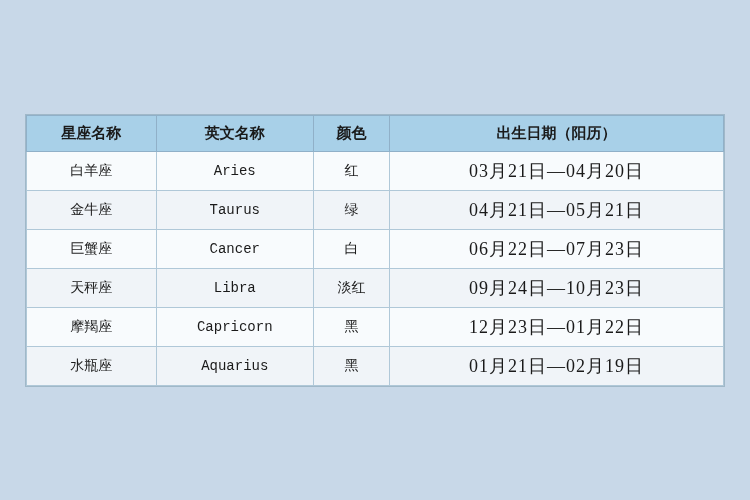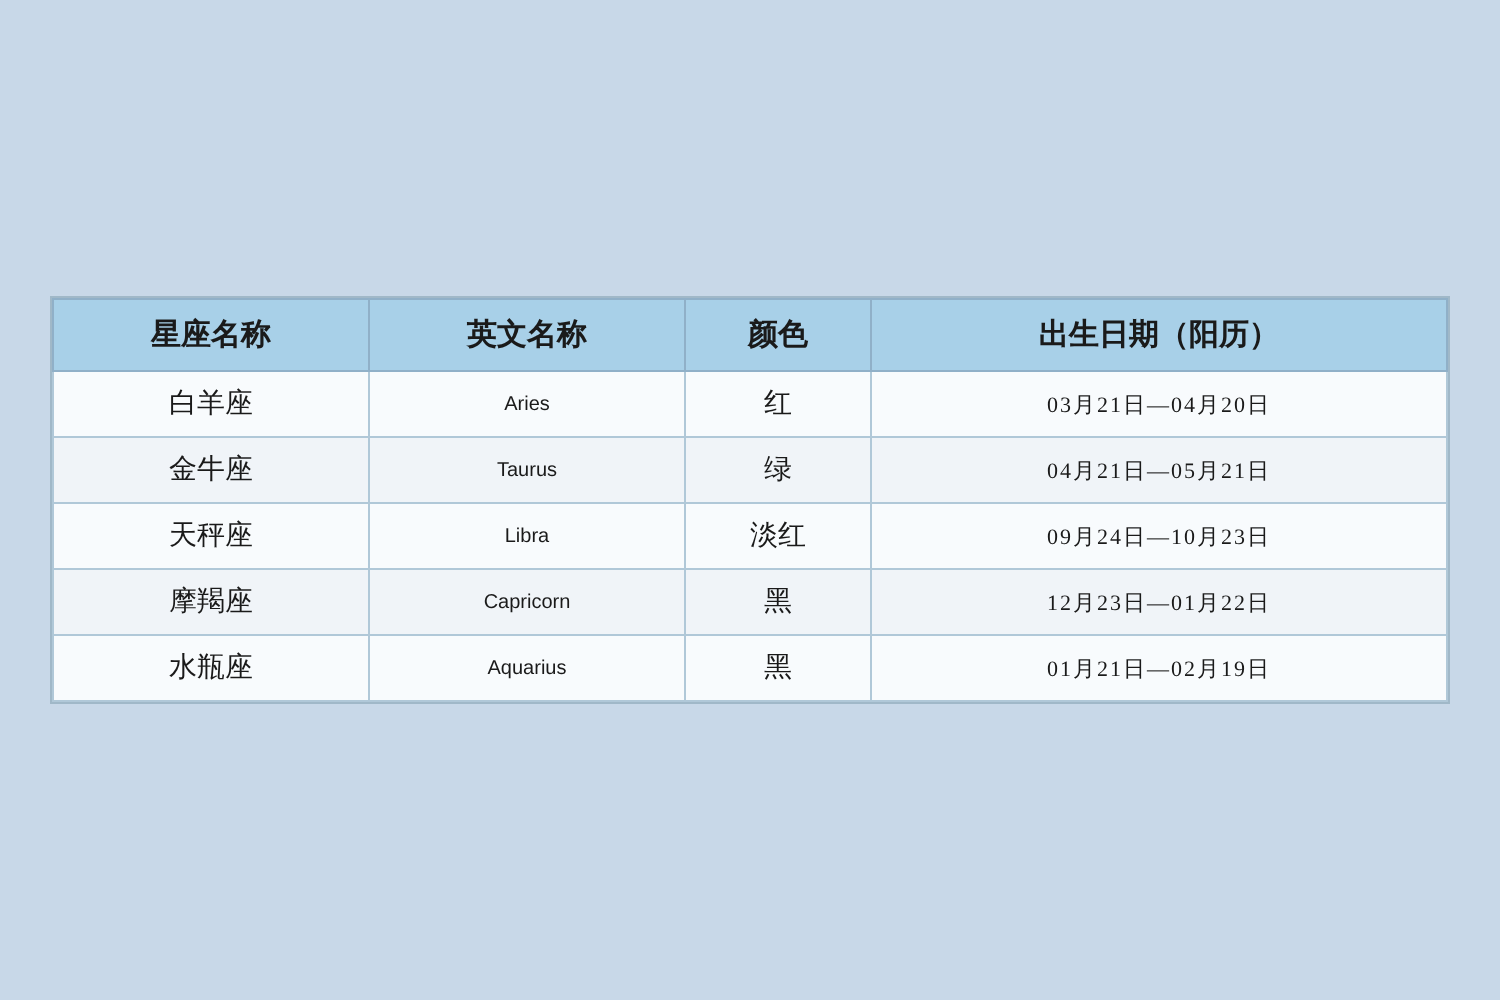--- a/index.html
+++ b/index.html
@@ -52,26 +52,26 @@
 
     tbody td {
       border: 1px solid #b0c8d8;
       padding: 7px 6px;
       text-align: center;
       font-size: 14px;
       color: #1a1a1a;
     }
 
     tbody td:nth-child(2) {
-      font-family: Liberation Sans, sans-serif;
-      font-size: 10px;
+      font-family: Liberation Mono, monospace;
+      font-size: 14px;
     }
 
     tbody td:nth-child(4) {
-      font-size: 11px;
+      font-size: 18px;
       letter-spacing: 1px;
     }
   </style>
 </head>
 <body>
 
 <div class="table-container">
   <table>
     <thead>
       <tr>
@@ -88,20 +88,26 @@
           <td>红</td>
           <td>03月21日—04月20日</td>
         </tr>
         <tr>
           <td>金牛座</td>
           <td>Taurus</td>
           <td>绿</td>
           <td>04月21日—05月21日</td>
         </tr>
         <tr>
+          <td>巨蟹座</td>
+          <td>Cancer</td>
+          <td>白</td>
+          <td>06月22日—07月23日</td>
+        </tr>
+        <tr>
           <td>天秤座</td>
           <td>Libra</td>
           <td>淡红</td>
           <td>09月24日—10月23日</td>
         </tr>
         <tr>
           <td>摩羯座</td>
           <td>Capricorn</td>
           <td>黑</td>
           <td>12月23日—01月22日</td>

